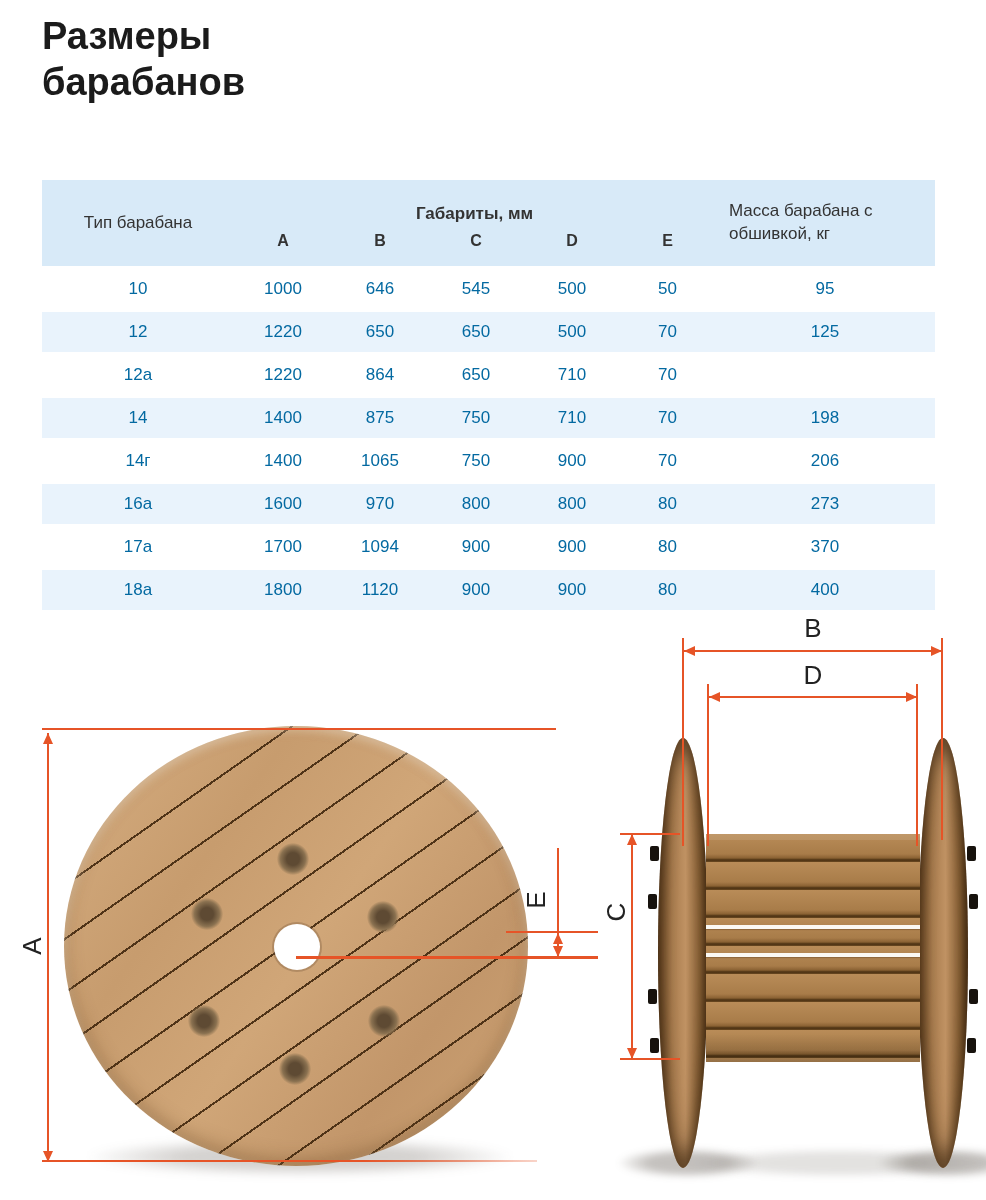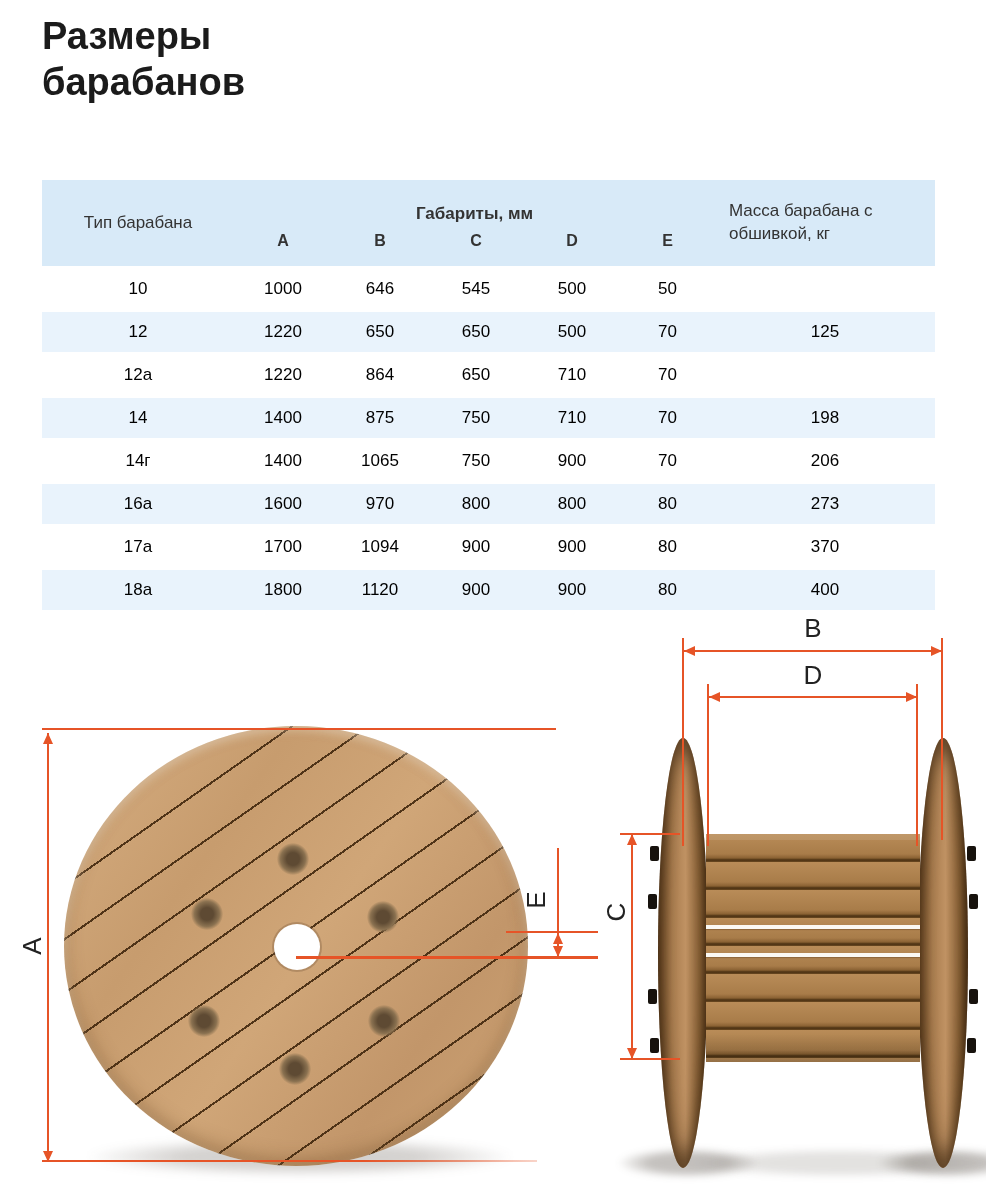--- a/index.html
+++ b/index.html
@@ -12,21 +12,21 @@
   .tbl{position:absolute;left:42px;top:180px;width:893px;display:grid;row-gap:3px;background:#fff;}
   .thead{display:grid;grid-template-columns:192px 98px 96px 96px 96px 95px 220px;
          grid-template-rows:46px 40px;background:var(--header_bg);}
   .th{display:flex;align-items:center;justify-content:center;font-size:17px;color:#333;}
   .th.type{grid-column:1;grid-row:1/3;font-weight:400;}
   .th.group{grid-column:2/7;grid-row:1;align-items:flex-end;padding-bottom:2px;font-weight:600;}
   .th.mass{grid-column:7;grid-row:1/3;text-align:left;line-height:1.35;font-weight:400;padding:0 14px;}
   .th.letter{font-size:16px;font-weight:600;align-items:flex-start;padding-top:6px;}
   .tr{display:grid;grid-template-columns:192px 98px 96px 96px 96px 95px 220px;height:40px;background:#ffffff;}
   .tr.alt{background:var(--stripe_bg);}
-  .td{display:flex;align-items:center;justify-content:center;font-size:17px;color:#000000;}
+  .td{display:flex;align-items:center;justify-content:center;font-size:17px;color:#0369a1;}
   
   .ln{position:absolute;background:var(--accent);}
   .ar{position:absolute;width:0;height:0;}
   .ar.left{border-top:5px solid transparent;border-bottom:5px solid transparent;border-right:11px solid var(--accent);}
   .ar.right{border-top:5px solid transparent;border-bottom:5px solid transparent;border-left:11px solid var(--accent);}
   .ar.up{border-left:5px solid transparent;border-right:5px solid transparent;border-bottom:11px solid var(--accent);}
   .ar.down{border-left:5px solid transparent;border-right:5px solid transparent;border-top:11px solid var(--accent);}
   .dimlabel{position:absolute;width:40px;height:40px;display:flex;align-items:center;justify-content:center;
             font-size:26px;font-weight:500;color:#222;}
   .dimlabel.rot{transform:rotate(-90deg);}
@@ -78,20 +78,21 @@
         <div class="th letter">E</div>
       </div>
     <div id="tbody">
         <div class="tr" style="margin-bottom: 3px;">
           <div class="td">10</div>
           <div class="td">1000</div>
           <div class="td">646</div>
           <div class="td">545</div>
           <div class="td">500</div>
           <div class="td">50</div>
+          <div class="td">95</div>
         </div>
         <div class="tr alt" style="margin-bottom: 3px;">
           <div class="td">12</div>
           <div class="td">1220</div>
           <div class="td">650</div>
           <div class="td">650</div>
           <div class="td">500</div>
           <div class="td">70</div>
           <div class="td">125</div>
         </div>

